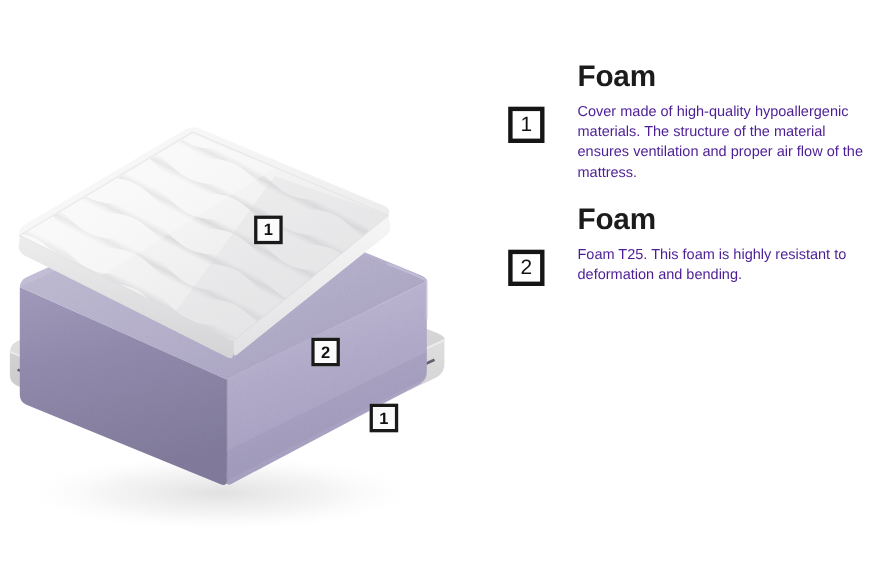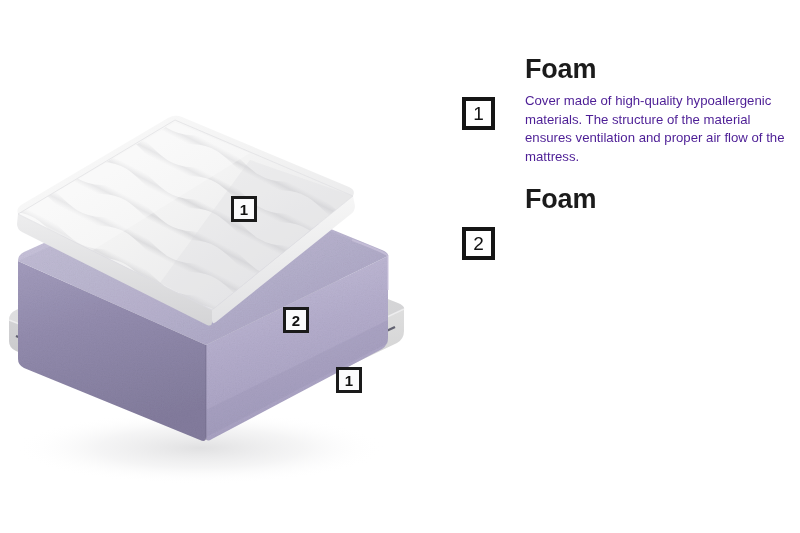--- a/index.html
+++ b/index.html
@@ -279,18 +279,19 @@
       <div class="legend-text">
         <h2 class="legend-heading">Foam</h2>
         <p class="legend-body">Cover made of high-quality hypoallergenic materials. The structure of the material ensures ventilation and proper air flow of the mattress.</p>
       </div>
     </div>
 
     <div class="legend-entry entry-2">
       <div class="legend-badge">2</div>
       <div class="legend-text">
         <h2 class="legend-heading">Foam</h2>
+        <p class="legend-body">Foam T25. This foam is highly resistant to deformation and bending.</p>
       </div>
     </div>
 
   </div>
 
 </div>
 
 </body></html>

